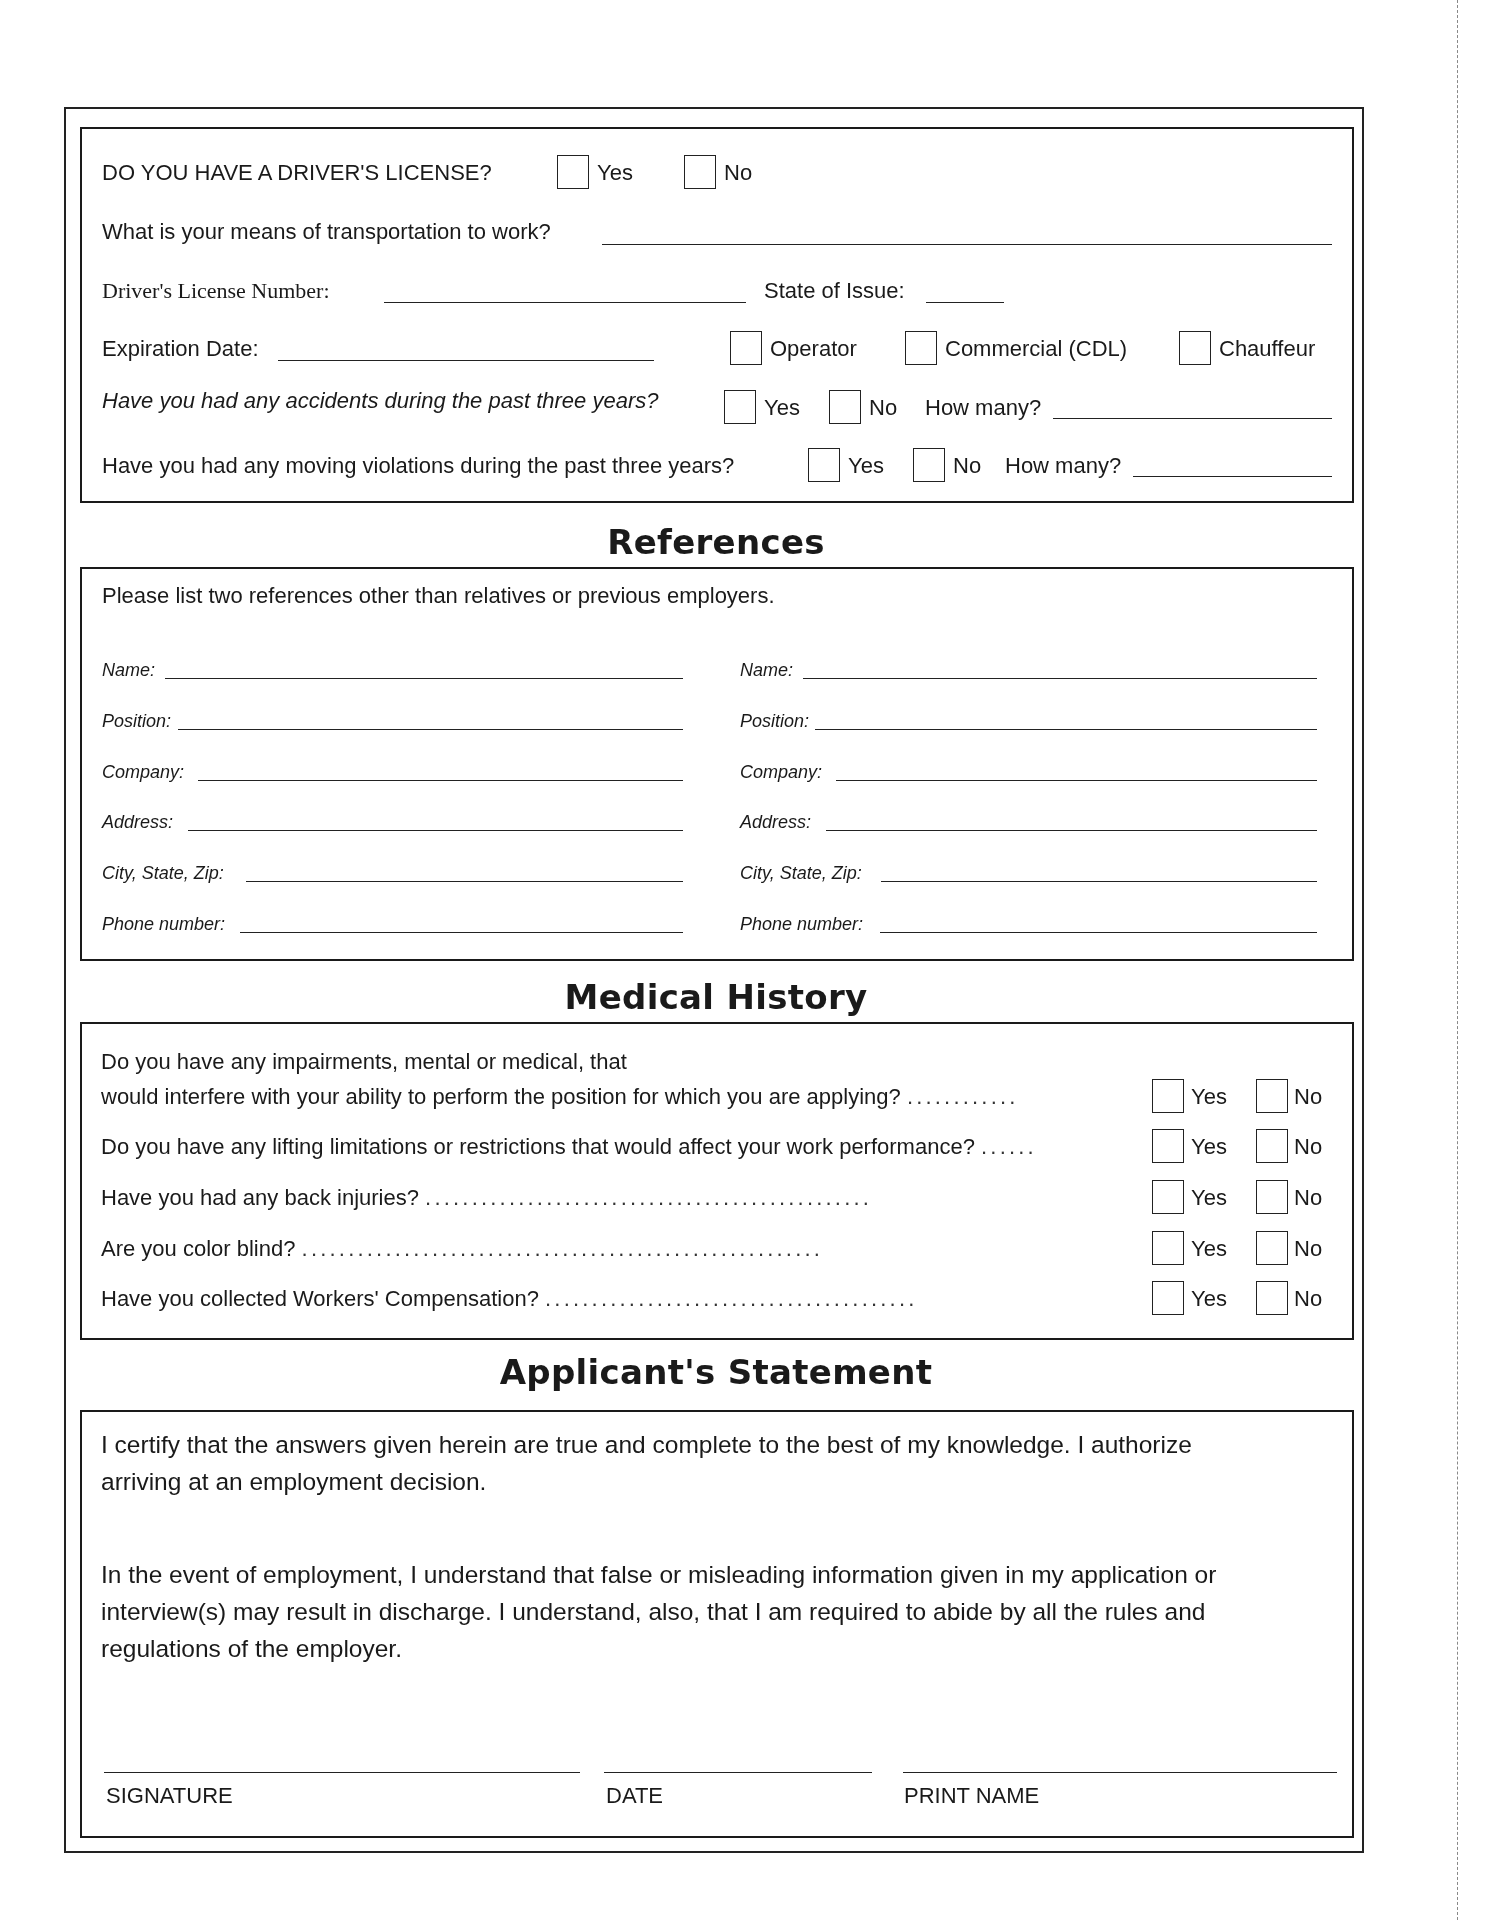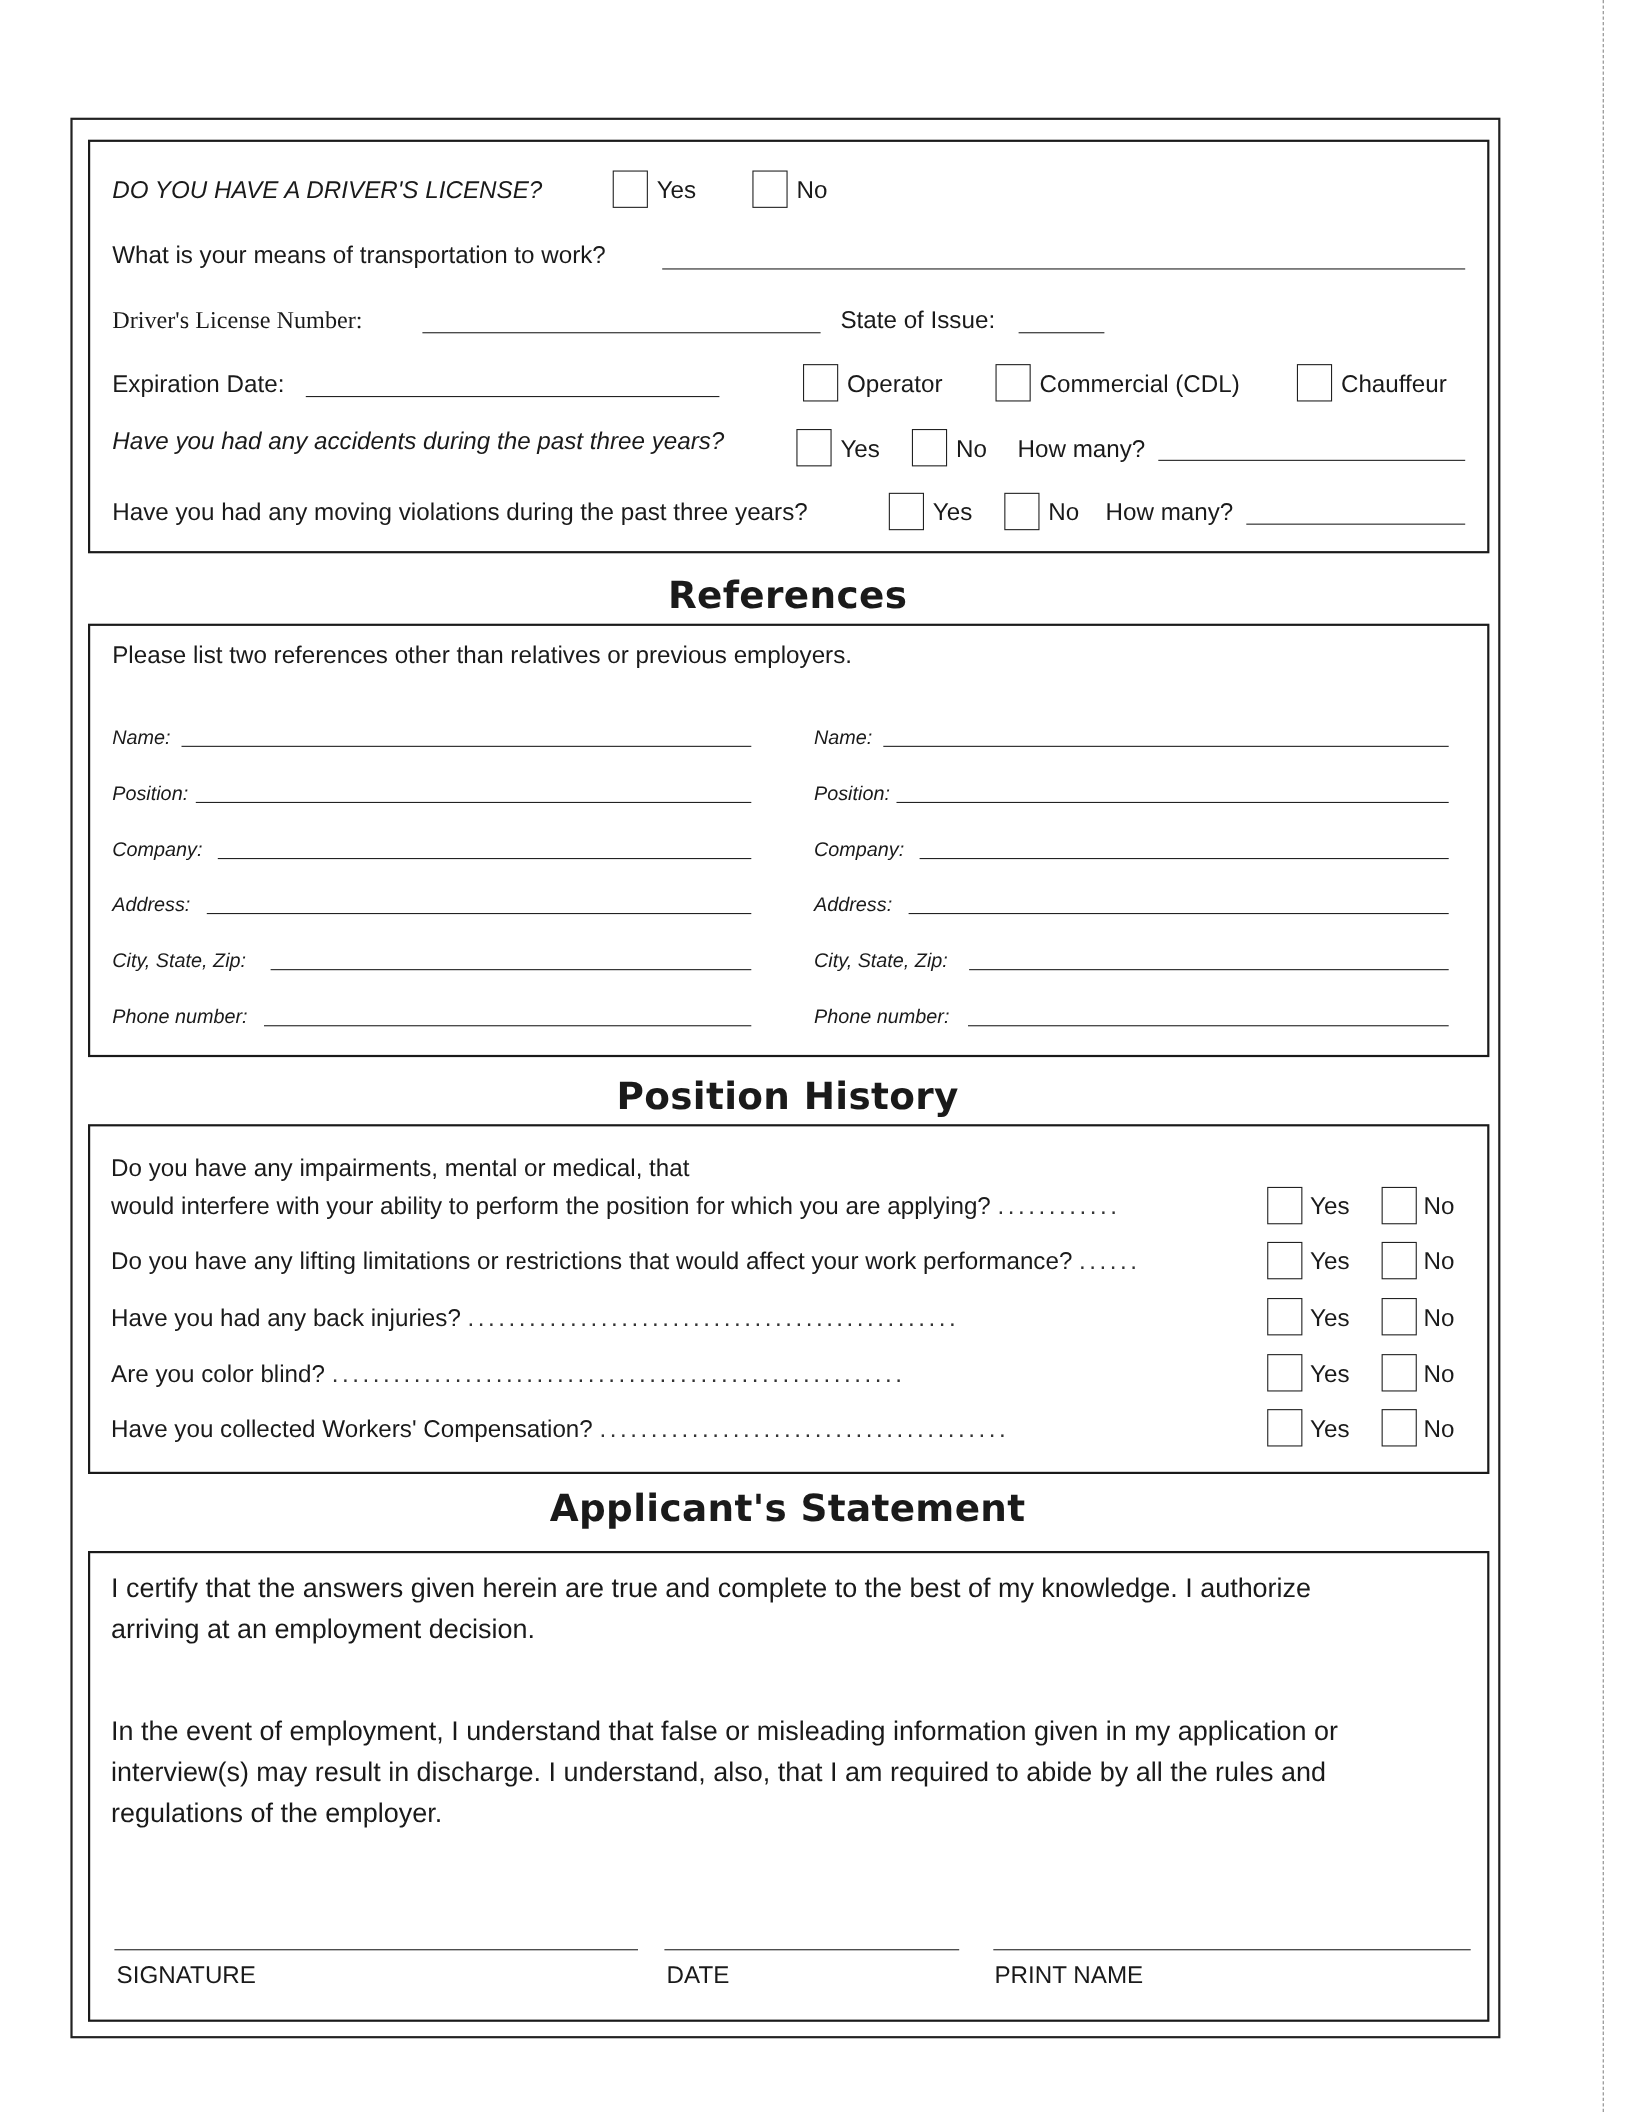--- a/index.html
+++ b/index.html
@@ -20,21 +20,21 @@
 </style>
 </head>
 <body>
 
 <div class="abs scanline"></div>
 <div class="abs outer"></div>
 
 <div class="box" style="left:80px;top:127px;width:1274px;height:376px;">
 </div>
 
-<span class="abs t22" style="left:102px;top:160px;font-style:italic;">DO YOU HAVE A DRIVER'S LICENSE?</span>
+<span class="abs t22" style="left:102px;top:160px;">DO YOU HAVE A DRIVER'S LICENSE?</span>
 <div class="cb" style="left:557px;top:155px;"></div>
 <span class="abs t22" style="left:597px;top:160px;">Yes</span>
 <div class="cb" style="left:684px;top:155px;"></div>
 <span class="abs t22" style="left:724px;top:160px;">No</span>
 
 <span class="abs t22" style="left:102px;top:219px;">What is your means of transportation to work?</span>
 <div class="line" style="left:602px;top:244px;width:730px;"></div>
 
 <span class="abs t22" style="left:102px;top:278px;font-family:Liberation Serif, serif;">Driver's License Number:</span>
 <div class="line" style="left:384px;top:302px;width:362px;"></div>
@@ -92,21 +92,21 @@
     <span class="abs t18" style="left: 740px; top: 761px;">Company:</span>
     <div class="line" style="left: 836px; top: 780px; width: 481px;"></div>
     <span class="abs t18" style="left: 740px; top: 811px;">Address:</span>
     <div class="line" style="left: 826px; top: 830px; width: 491px;"></div>
     <span class="abs t18" style="left: 740px; top: 862px;">City, State, Zip:</span>
     <div class="line" style="left: 881px; top: 881px; width: 436px;"></div>
     <span class="abs t18" style="left: 740px; top: 913px;">Phone number:</span>
     <div class="line" style="left: 880px; top: 932px; width: 437px;"></div>
   </div>
 
-<div class="heading" style="top:977px;">Position History</div>
+<div class="heading" style="top:977px;">Medical History</div>
 <div class="box" style="left:80px;top:1022px;width:1274px;height:318px;"></div>
 
 <div id="med-rows">
     <span class="abs t22" style="left: 101px; top: 1049px;">Do you have any impairments, mental or medical, that</span>
     <span class="abs t22" style="left: 101px; top: 1084px;"><span>would interfere with your ability to perform the position for which you are applying?</span> <span class="dots">............</span></span>
     <div class="cb" style="left: 1152px; top: 1079px;"></div>
     <span class="abs t22" style="left: 1191px; top: 1084px;">Yes</span>
     <div class="cb" style="left: 1256px; top: 1079px;"></div>
     <span class="abs t22" style="left: 1294px; top: 1084px;">No</span>
     <span class="abs t22" style="left: 101px; top: 1134px;"><span>Do you have any lifting limitations or restrictions that would affect your work performance?</span> <span class="dots">......</span></span>

